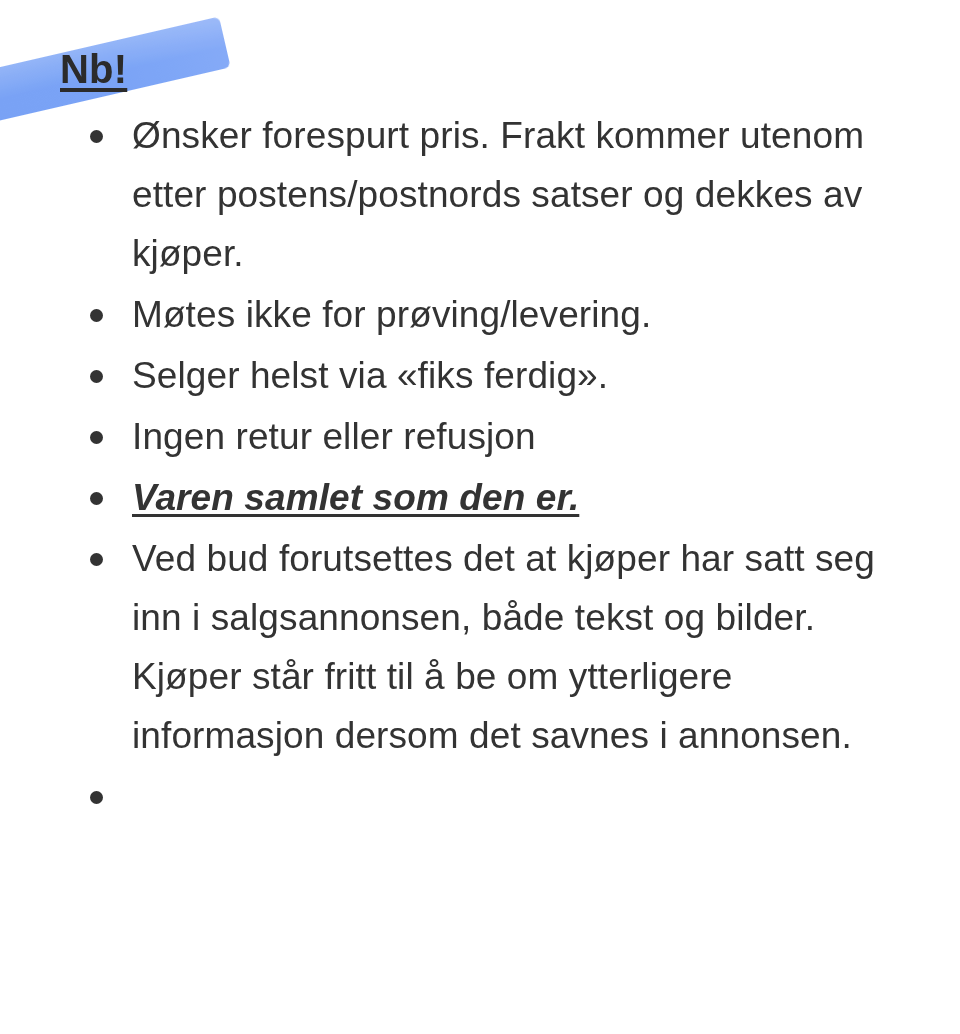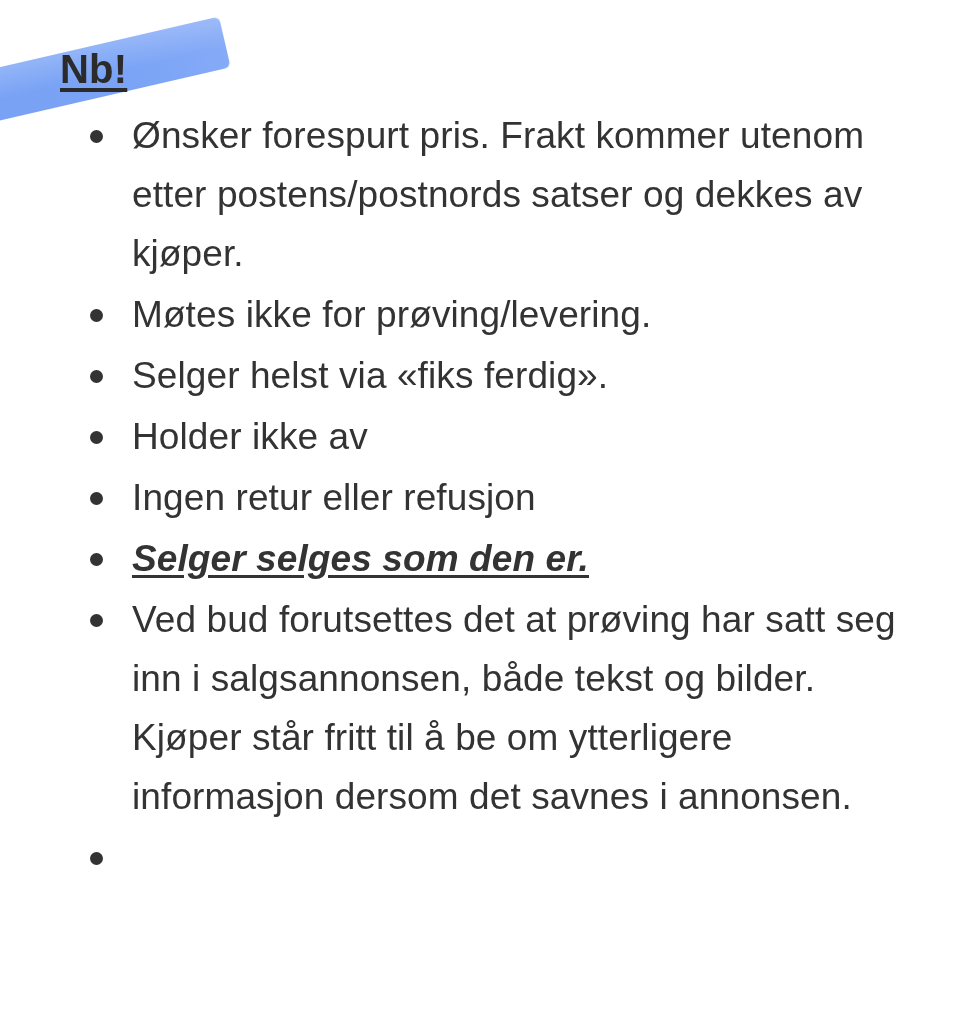--- a/index.html
+++ b/index.html
@@ -113,32 +113,28 @@
     <li class="bullet-item">
       <span class="dot"></span>
       <span class="text">Møtes ikke for prøving/levering.</span>
     </li>
     <li class="bullet-item">
       <span class="dot"></span>
       <span class="text">Selger helst via «fiks ferdig».</span>
     </li>
     <li class="bullet-item">
       <span class="dot"></span>
-      <span class="text">Holder ikke av</span>
-    </li>
-    <li class="bullet-item">
-      <span class="dot"></span>
       <span class="text">Ingen retur eller refusjon</span>
     </li>
     <li class="bullet-item em">
       <span class="dot"></span>
-      <span class="text">Selger selges som den er.</span>
+      <span class="text">Varen samlet som den er.</span>
     </li>
     <li class="bullet-item">
       <span class="dot"></span>
-      <span class="text">Ved bud forutsettes det at prøving har satt seg inn i salgsannonsen, både tekst og bilder. Kjøper står fritt til å be om ytterligere informasjon dersom det savnes i annonsen.</span>
+      <span class="text">Ved bud forutsettes det at kjøper har satt seg inn i salgsannonsen, både tekst og bilder. Kjøper står fritt til å be om ytterligere informasjon dersom det savnes i annonsen.</span>
     </li>
     <li class="bullet-item">
       <span class="dot"></span>
     </li>
   </ul>
 
 </div>
 
 </body></html>

